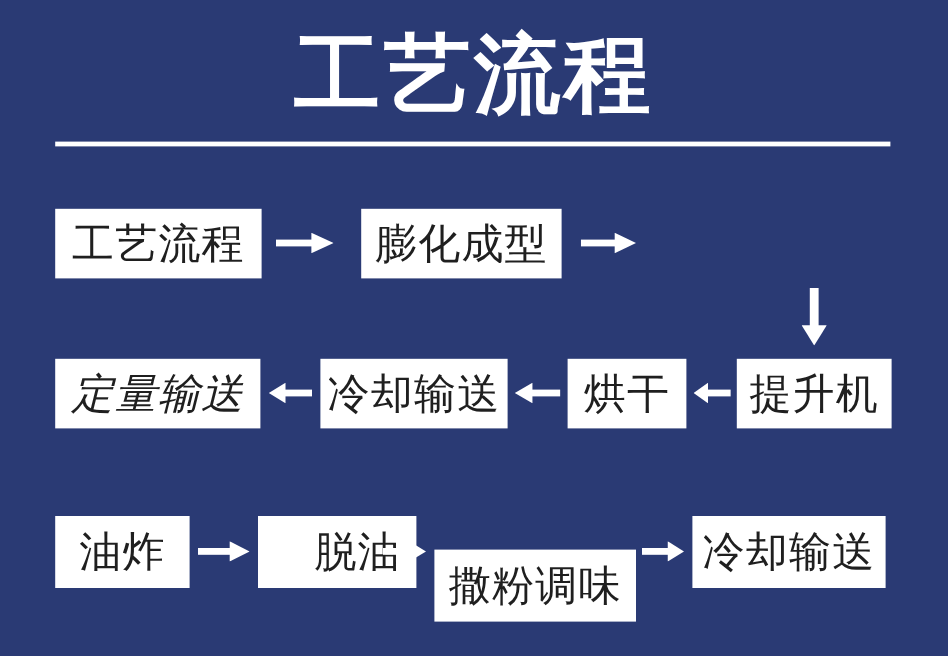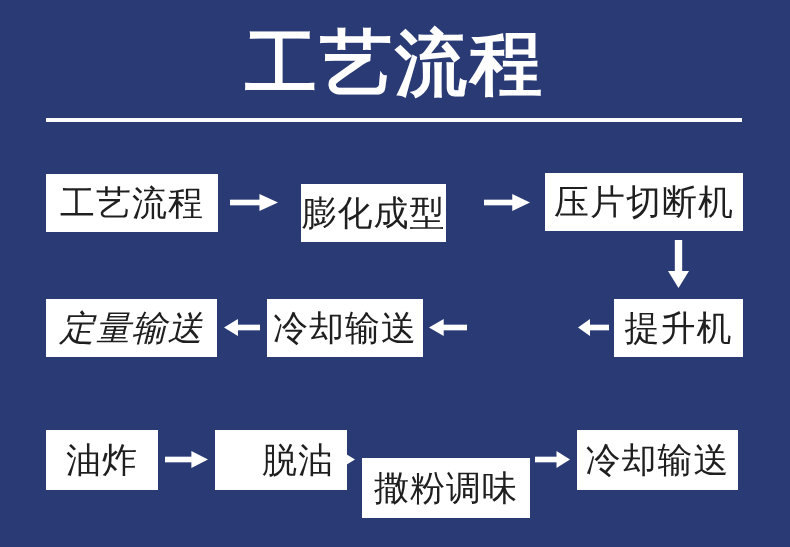--- a/index.html
+++ b/index.html
@@ -66,42 +66,42 @@
 <div class="canvas">
 
   <div class="title">工艺流程</div>
   <div class="divider"></div>
 
   <div class="box" style="left:46px; top:174px; width:172px; height:58px;">工艺流程</div>
   <svg class="arrow" style="left:230px; top:194px;" width="48" height="17" viewBox="0 0 44 18" preserveAspectRatio="none">
     <rect x="0" y="6" width="28" height="6" fill="currentColor"></rect>
     <polygon points="27,0 44,9 27,18" fill="currentColor"></polygon>
   </svg>
-  <div class="box" style="left:301px; top:184px; width:145px; height:58px;">膨化成型</div>
+  <div class="box" style="left:301px; top:174px; width:167px; height:58px;">膨化成型</div>
   <svg class="arrow" style="left:484px; top:194px;" width="46" height="17" viewBox="0 0 44 18" preserveAspectRatio="none">
     <rect x="0" y="6" width="28" height="6" fill="currentColor"></rect>
     <polygon points="27,0 44,9 27,18" fill="currentColor"></polygon>
   </svg>
-  <div class="box" style="left:545px; top:173px; width:198px; height:58px;">压片切断机</div>
 
   <svg class="arrow" style="left:668px; top:240px;" width="21" height="48" viewBox="0 0 20 48" preserveAspectRatio="none">
     <rect x="6.5" y="0" width="7" height="32" fill="currentColor"></rect>
     <polygon points="0,31 20,31 10,48" fill="currentColor"></polygon>
   </svg>
 
   <div class="box" style="left:46px; top:299px; width:171px; height:58px;font-style:italic;">定量输送</div>
   <svg class="arrow" style="left:224px; top:319px;" width="36" height="17" viewBox="0 0 44 18" preserveAspectRatio="none">
     <polygon points="17,0 0,9 17,18" fill="currentColor"></polygon>
     <rect x="16" y="6" width="28" height="6" fill="currentColor"></rect>
   </svg>
   <div class="box" style="left:267px; top:299px; width:156px; height:58px;">冷却输送</div>
   <svg class="arrow" style="left:429px; top:319px;" width="38" height="17" viewBox="0 0 44 18" preserveAspectRatio="none">
     <polygon points="17,0 0,9 17,18" fill="currentColor"></polygon>
     <rect x="16" y="6" width="28" height="6" fill="currentColor"></rect>
   </svg>
+  <div class="box" style="left:473px; top:299px; width:99px; height:58px;">烘干</div>
   <svg class="arrow" style="left:578px; top:319px;" width="31" height="17" viewBox="0 0 44 18" preserveAspectRatio="none">
     <polygon points="17,0 0,9 17,18" fill="currentColor"></polygon>
     <rect x="16" y="6" width="28" height="6" fill="currentColor"></rect>
   </svg>
   <div class="box" style="left:614px; top:299px; width:129px; height:58px;">提升机</div>
 
   <div class="box" style="left:46px; top:430px; width:112px; height:60px;">油炸</div>
   <svg class="arrow" style="left:165px; top:451px;" width="43" height="17" viewBox="0 0 44 18" preserveAspectRatio="none">
     <rect x="0" y="6" width="28" height="6" fill="currentColor"></rect>
     <polygon points="27,0 44,9 27,18" fill="currentColor"></polygon>

